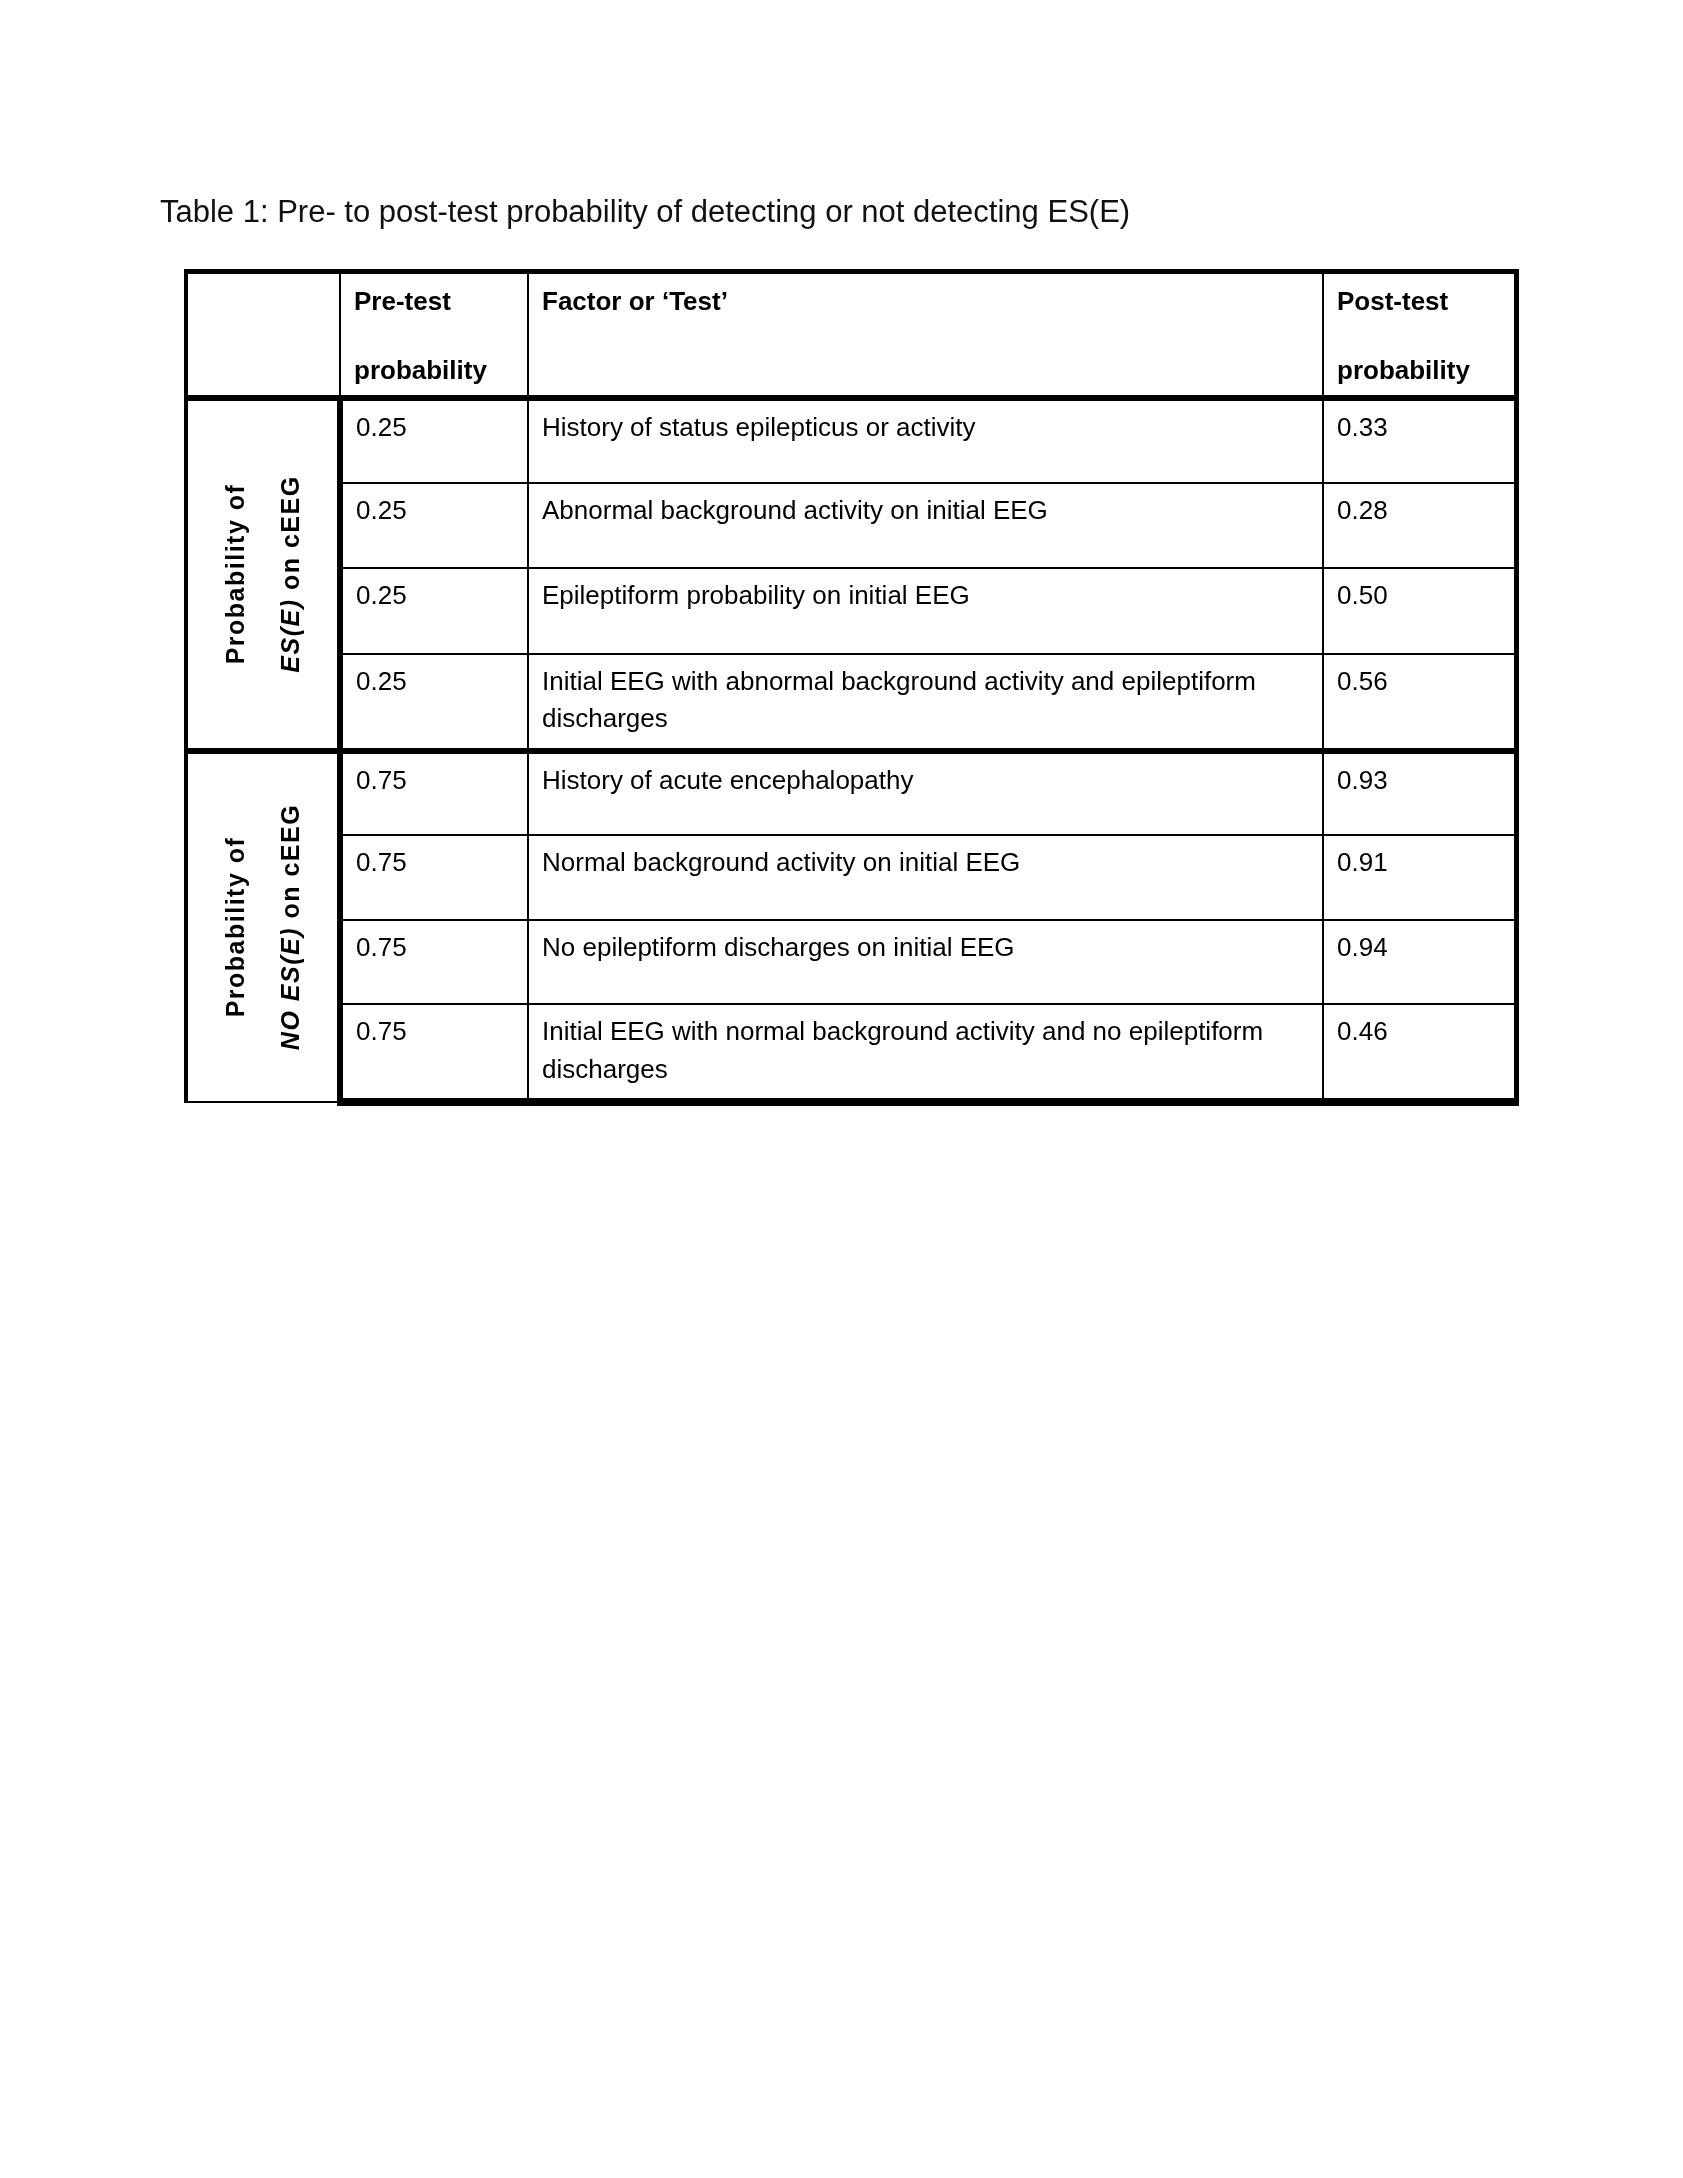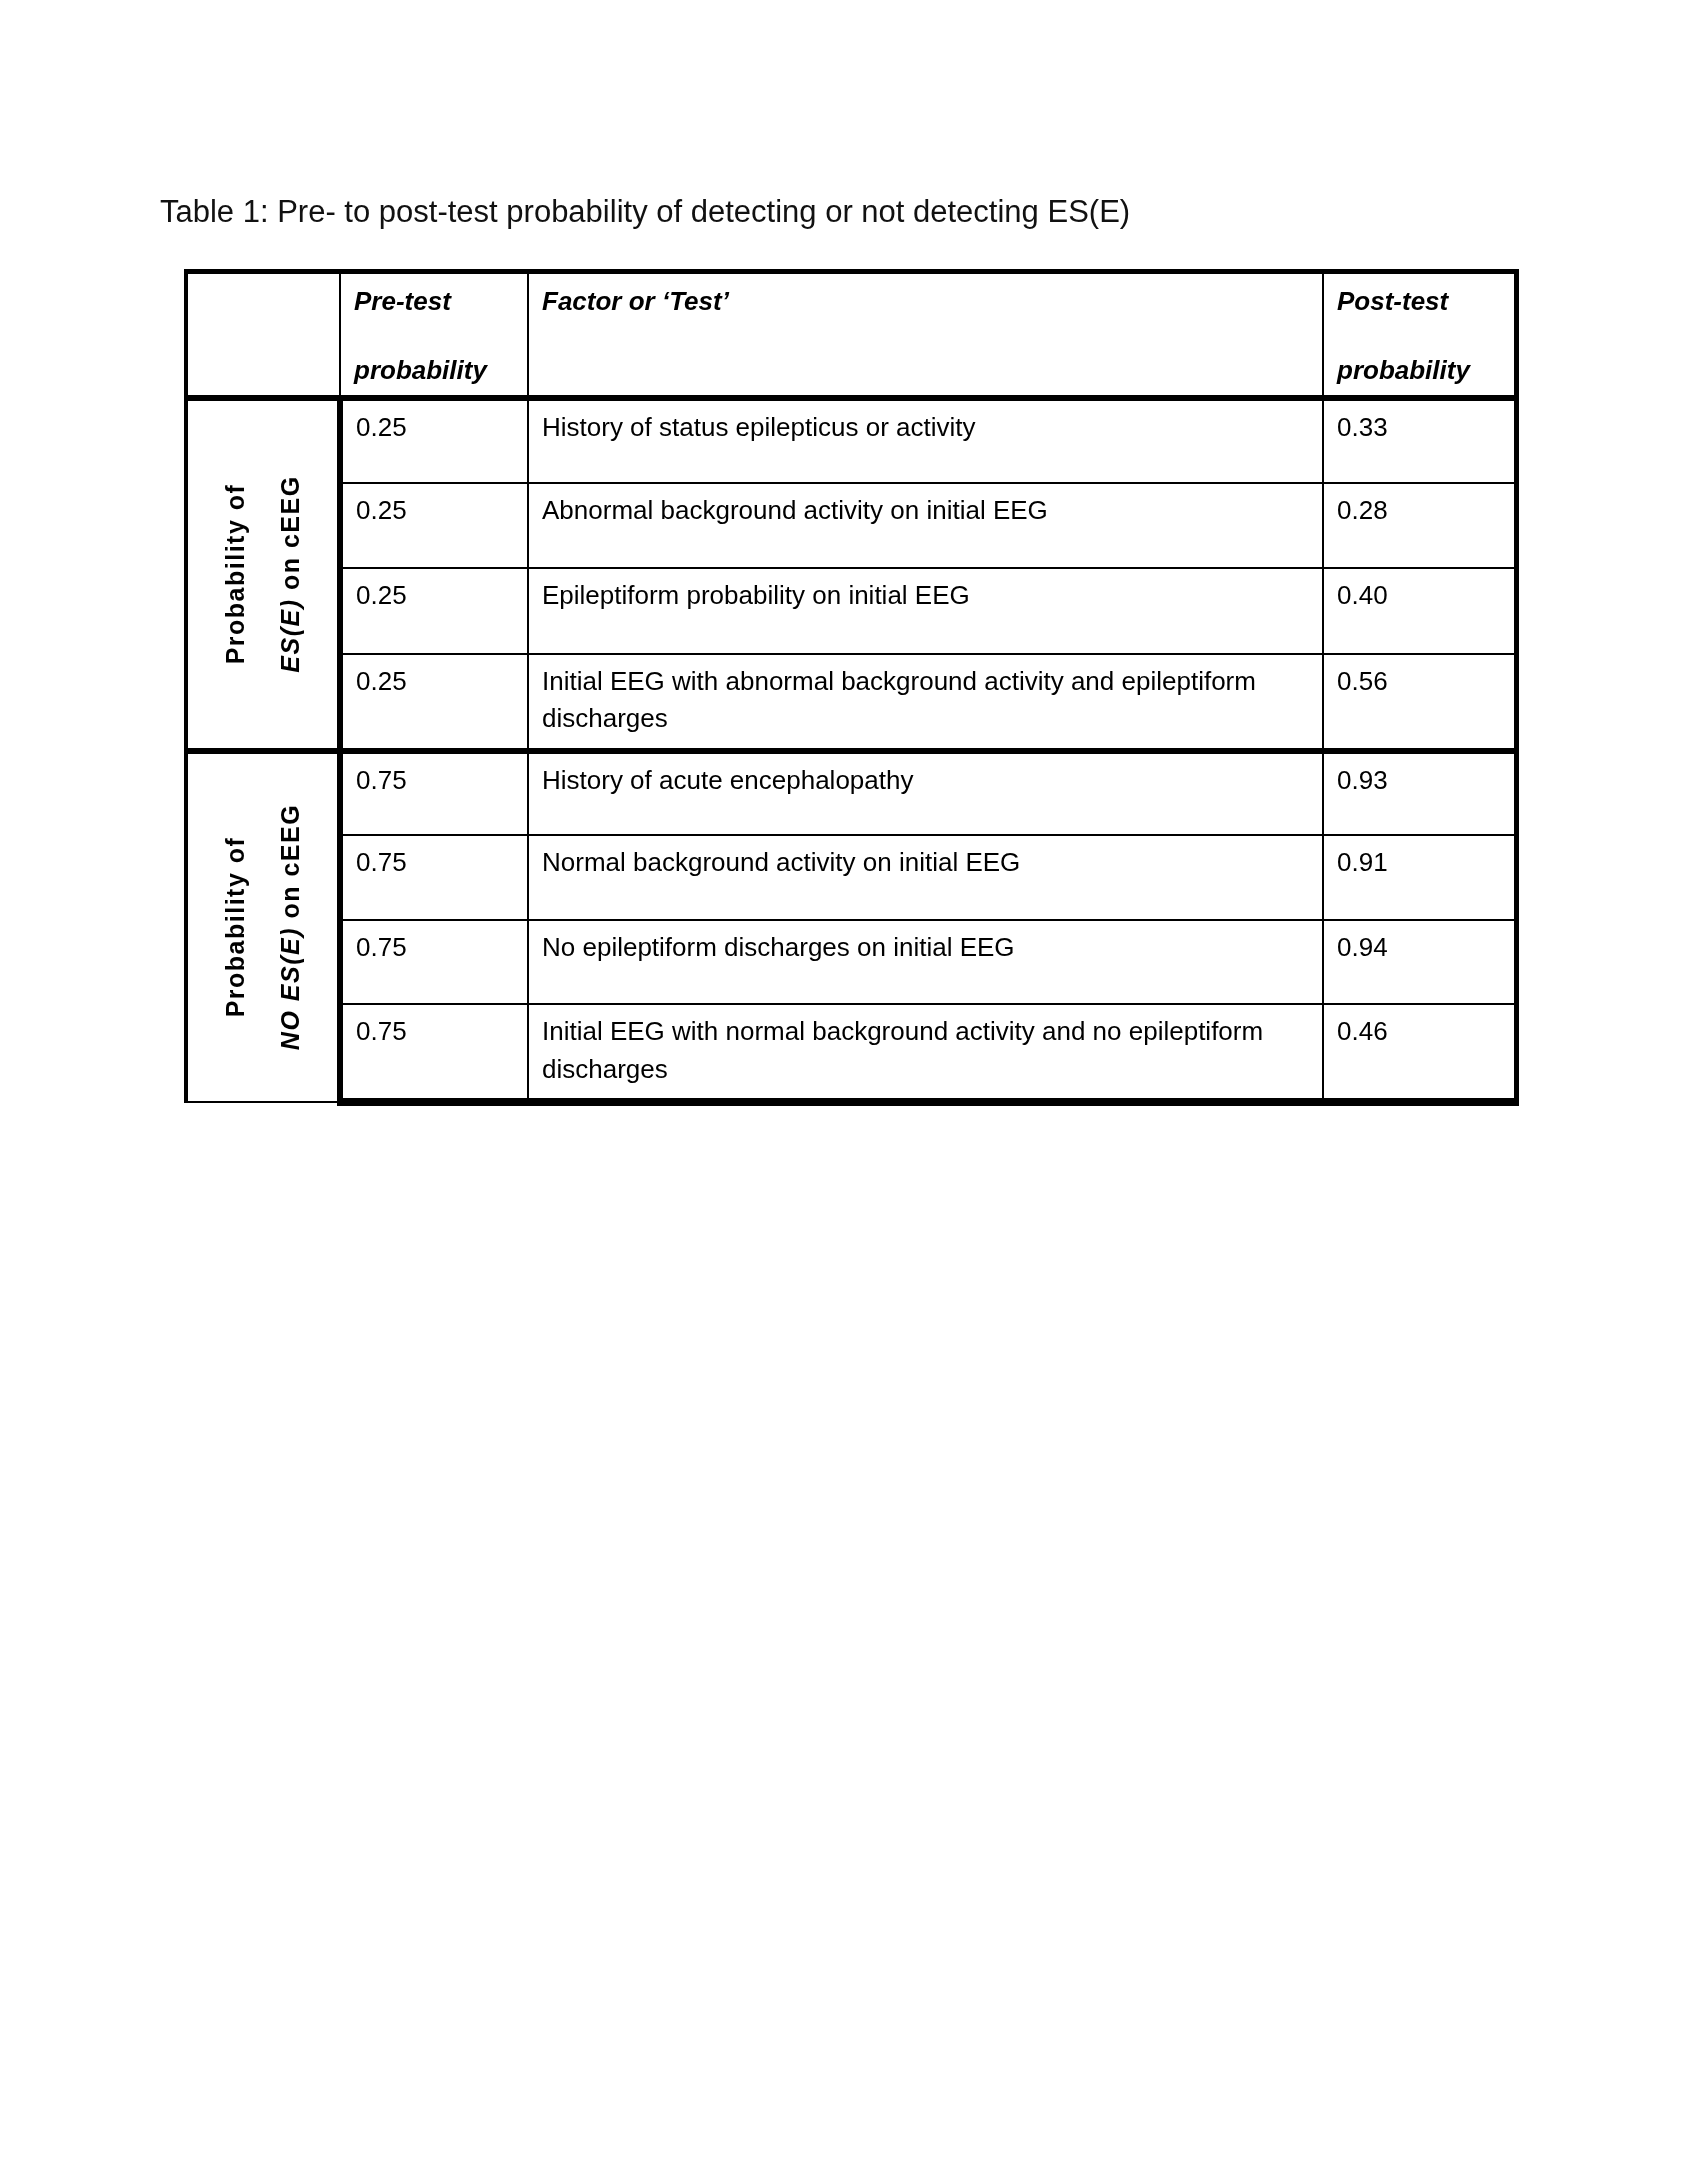--- a/index.html
+++ b/index.html
@@ -38,21 +38,21 @@
   col.c3 { width: 193px; }
 
   .ptable th, .ptable td {
     border: 2px solid #000;
     vertical-align: top;
     text-align: left;
     font-size: 26px;
     padding: 8px 13px;
     overflow: hidden;
   }
-  tr.hrow { height: 126px; font-style: italic; }
+  tr.hrow { height: 126px; }
   tr.r85 { height: 84px; }
   tr.r95 { height: 94px; }
 
   .ptable th {
     font-weight: bold;
     border-bottom: 6px solid #000;
     padding-top: 12px;
   }
   .hl2 { margin-top: 38px; }
 
@@ -125,21 +125,21 @@
       <td class="cell">0.33</td>
     </tr>
     <tr class="r85">
       <td class="cell">0.25</td>
       <td class="cell">Abnormal background activity on initial EEG</td>
       <td class="cell">0.28</td>
     </tr>
     <tr class="r85">
       <td class="cell">0.25</td>
       <td class="cell">Epileptiform probability on initial EEG</td>
-      <td class="cell">0.40</td>
+      <td class="cell">0.50</td>
     </tr>
     <tr class="r95">
       <td class="cell">0.25</td>
       <td class="cell">Initial EEG with abnormal background activity and epileptiform discharges</td>
       <td class="cell">0.56</td>
     </tr>
 
     <tr class="r85 sec-start">
       <td class="label-cell sec2" rowspan="4">
         <div class="vwrap">

